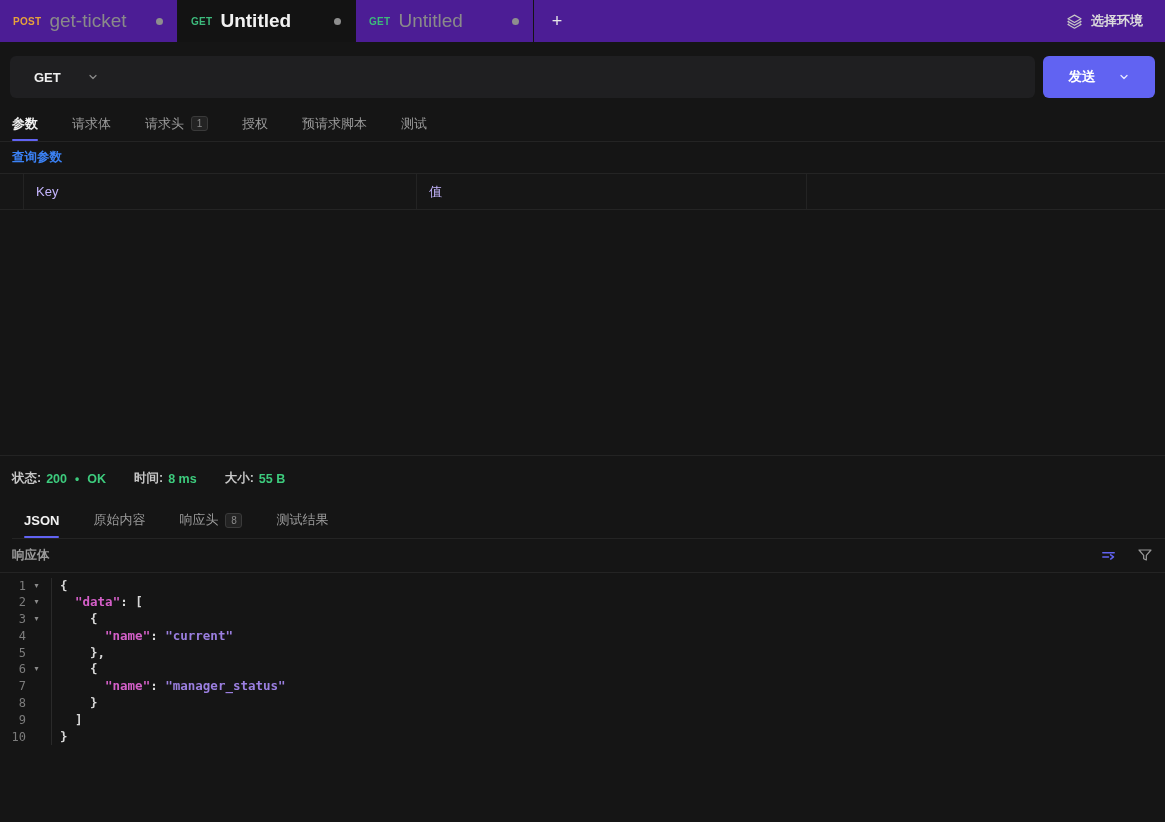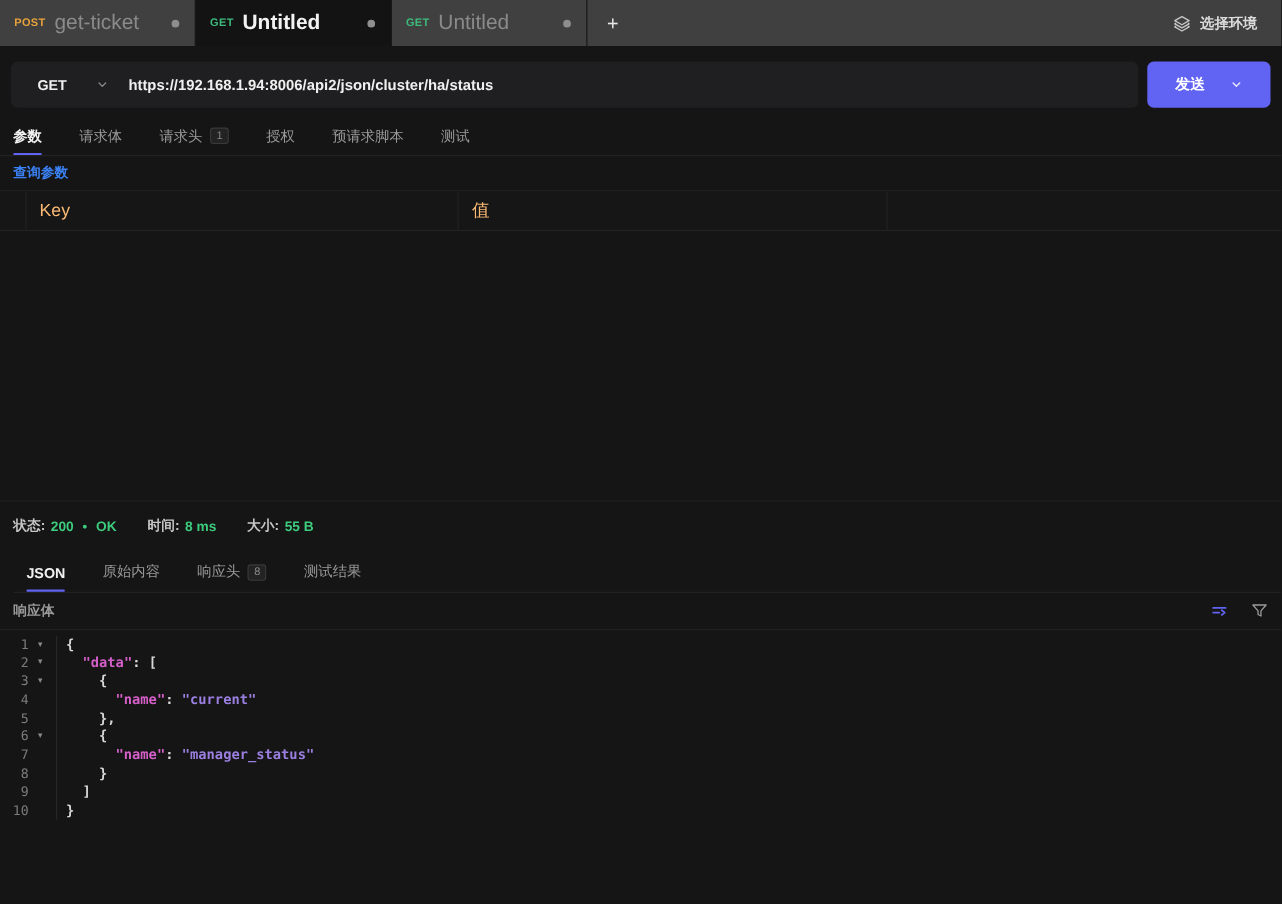--- a/index.html
+++ b/index.html
@@ -9,21 +9,21 @@
     color: #d8d8d8;
     font-family: "Liberation Sans", "DejaVu Sans", sans-serif;
     font-size: 13px;
     display: flex;
     flex-direction: column;
   }
 
   
   .tabbar {
     height: 42px;
-    background: #404040;
+    background: #4c1d95;
     display: flex;
     align-items: stretch;
     flex: 0 0 auto;
   }
   .doc-tab {
     width: 178px;
     display: flex;
     align-items: center;
     gap: 8px;
     padding: 0 14px 0 13px;
@@ -112,21 +112,21 @@
   
   .qp-label-row {
     flex: 0 0 auto; height: 32px; display: flex; align-items: center;
     padding: 0 12px; border-bottom: 1px solid #242424;
     color: #3b82f6; font-size: 12.5px; font-weight: 600;
   }
   .param-header {
     flex: 0 0 auto; height: 36px; display: flex; align-items: stretch;
     border-bottom: 1px solid #242424; background: #161616;
   }
-  .ph-cell { display: flex; align-items: center; padding: 0 12px; color: #fdba74; font-size: 16px; }
+  .ph-cell { display: flex; align-items: center; padding: 0 12px; color: #c4b5fd; font-size: 13px; }
   .ph-check { width: 24px; border-right: 1px solid #232323; padding: 0; }
   .ph-key   { width: 393px; border-right: 1px solid #232323; }
   .ph-value { width: 390px; border-right: 1px solid #232323; }
   .ph-desc  { flex: 1; }
 
   .request-empty { flex: 1; background: #151515; border-bottom: 1px solid #232323; }
 
   
   .status-row {
     flex: 0 0 auto; height: 46px; display: flex; align-items: center;
@@ -210,21 +210,20 @@
 </div>
 
 <div class="url-row">
   <div class="url-input">
     <div class="method-select">
       <span class="method-label">GET</span>
       <svg width="12" height="12" viewBox="0 0 24 24" fill="none" stroke="currentColor" stroke-width="2.4" stroke-linecap="round" stroke-linejoin="round">
           <polyline points="6 9 12 15 18 9"></polyline>
         </svg>
     </div>
-    <div class="url-text">https://192.168.1.94:8006/api2/json/cluster/ha/status</div>
   </div>
   <button class="send-btn">
     <span>发送</span>
     <svg width="12" height="12" viewBox="0 0 24 24" fill="none" stroke="currentColor" stroke-width="2.6" stroke-linecap="round" stroke-linejoin="round">
         <polyline points="6 9 12 15 18 9"></polyline>
       </svg>
   </button>
 </div>
 
 <div class="req-tabs">

